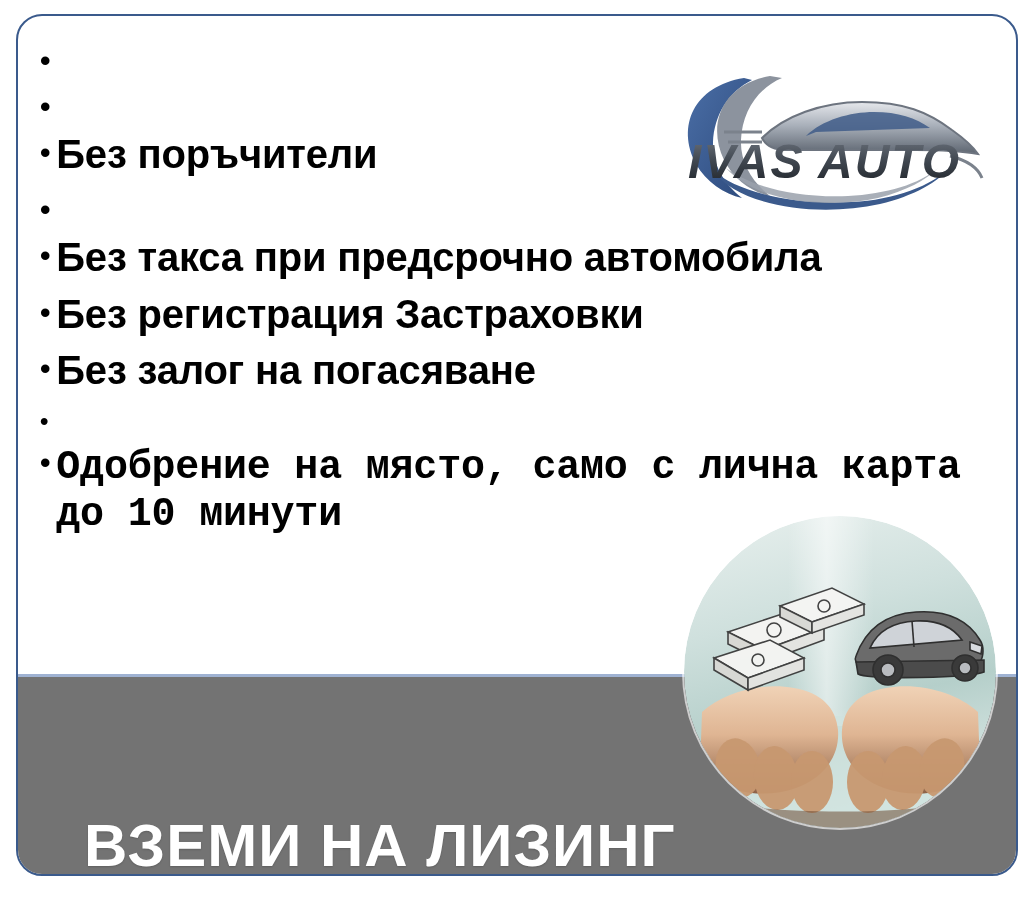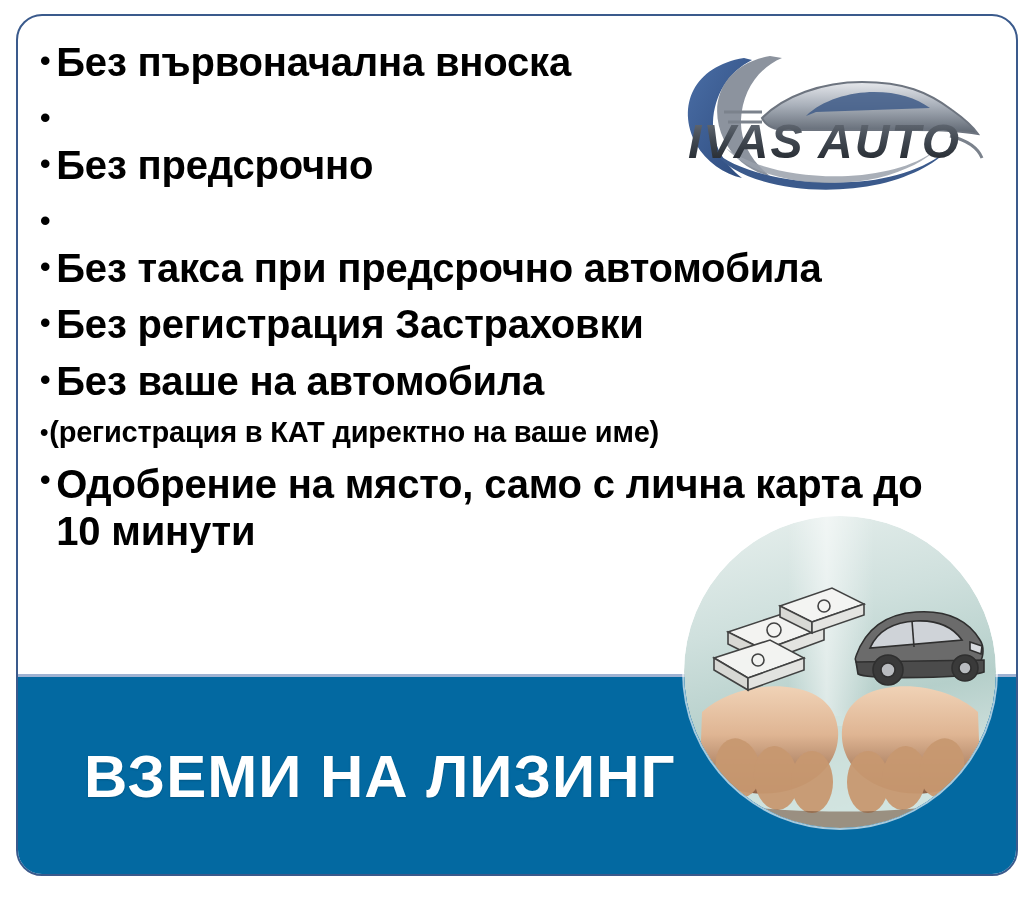--- a/index.html
+++ b/index.html
@@ -67,44 +67,44 @@
 
   
   .sz-big   { font-size: 40px; margin-bottom: 16px; }
   .sz-big   .bullet-dot { font-size: 30px; top: 4px; }
   .sz-wide  { font-size: 39px; margin-bottom: 16px; }
   .sz-wide  .bullet-dot { font-size: 30px; top: 4px; }
   .sz-small { font-size: 29px; margin-bottom: 13px; }
   .sz-small .bullet-dot { font-size: 24px; top: 2px; margin-right: 1px; }
   .sz-last  { font-size: 40px; margin-bottom: 0; white-space: normal; }
   .sz-last  .bullet-dot { font-size: 30px; top: 4px; }
-  .sz-last .bullet-text { line-height: 1.18; max-width: 905px; }
+  .sz-last .bullet-text { line-height: 1.18; max-width: 905px; font-family: Liberation Mono, monospace; }
 
   
   .logo {
     position: absolute;
     left: 648px;
-    top: 24px;
+    top: 44px;
     width: 330px;
     height: 150px;
   }
   .logo svg { display: block; width: 100%; height: 100%; }
 
   
   .banner {
     position: absolute;
     left: 0px;
     top: 658px;
     width: 1002px;
     height: 202px;
-    background: #0369a1;
+    background: #737373;
     border-top: 3px solid #9fb2d2;
     box-sizing: border-box;
     display: flex;
-    align-items: center;
+    align-items: flex-end;
   }
   .banner-text {
     margin-left: 66px;
     color: #ffffff;
     font-family: "Liberation Sans", sans-serif;
     font-weight: bold;
     font-size: 60px;
     letter-spacing: 1px;
     line-height: 1;
     white-space: nowrap;
@@ -128,54 +128,52 @@
 <body>
 
 <div id="flyer">
 
   <div class="card">
 
     <ul class="bullet-list">
 
       <li class="bullet-item sz-big">
         <span class="bullet-dot">•</span>
-        <span class="bullet-text">Без първоначална вноска</span>
-      </li>
-
-      <li class="bullet-item sz-big">
-        <span class="bullet-dot">•</span>
-      </li>
-
-      <li class="bullet-item sz-big">
-        <span class="bullet-dot">•</span>
-        <span class="bullet-text">Без предсрочно</span>
+      </li>
+
+      <li class="bullet-item sz-big">
+        <span class="bullet-dot">•</span>
+      </li>
+
+      <li class="bullet-item sz-big">
+        <span class="bullet-dot">•</span>
+        <span class="bullet-text">Без поръчители</span>
       </li>
 
       <li class="bullet-item sz-wide">
         <span class="bullet-dot">•</span>
       </li>
 
       <li class="bullet-item sz-big">
         <span class="bullet-dot">•</span>
         <span class="bullet-text">Без такса при предсрочно автомобила</span>
       </li>
 
       <li class="bullet-item sz-big">
         <span class="bullet-dot">•</span>
         <span class="bullet-text">Без регистрация Застраховки</span>
       </li>
 
       <li class="bullet-item sz-big">
         <span class="bullet-dot">•</span>
-        <span class="bullet-text">Без ваше на автомобила</span>
+        <span class="bullet-text">Без залог на погасяване</span>
       </li>
 
       <li class="bullet-item sz-small">
         <span class="bullet-dot">•</span>
-        <span class="bullet-text">(регистрация в КАТ директно на ваше име)</span>
       </li>
 
       <li class="bullet-item sz-last">
         <span class="bullet-dot">•</span>
         <span class="bullet-text">Одобрение на място, само с лична карта до 10 минути</span>
       </li>
 
     </ul>
 
     <div class="logo">

